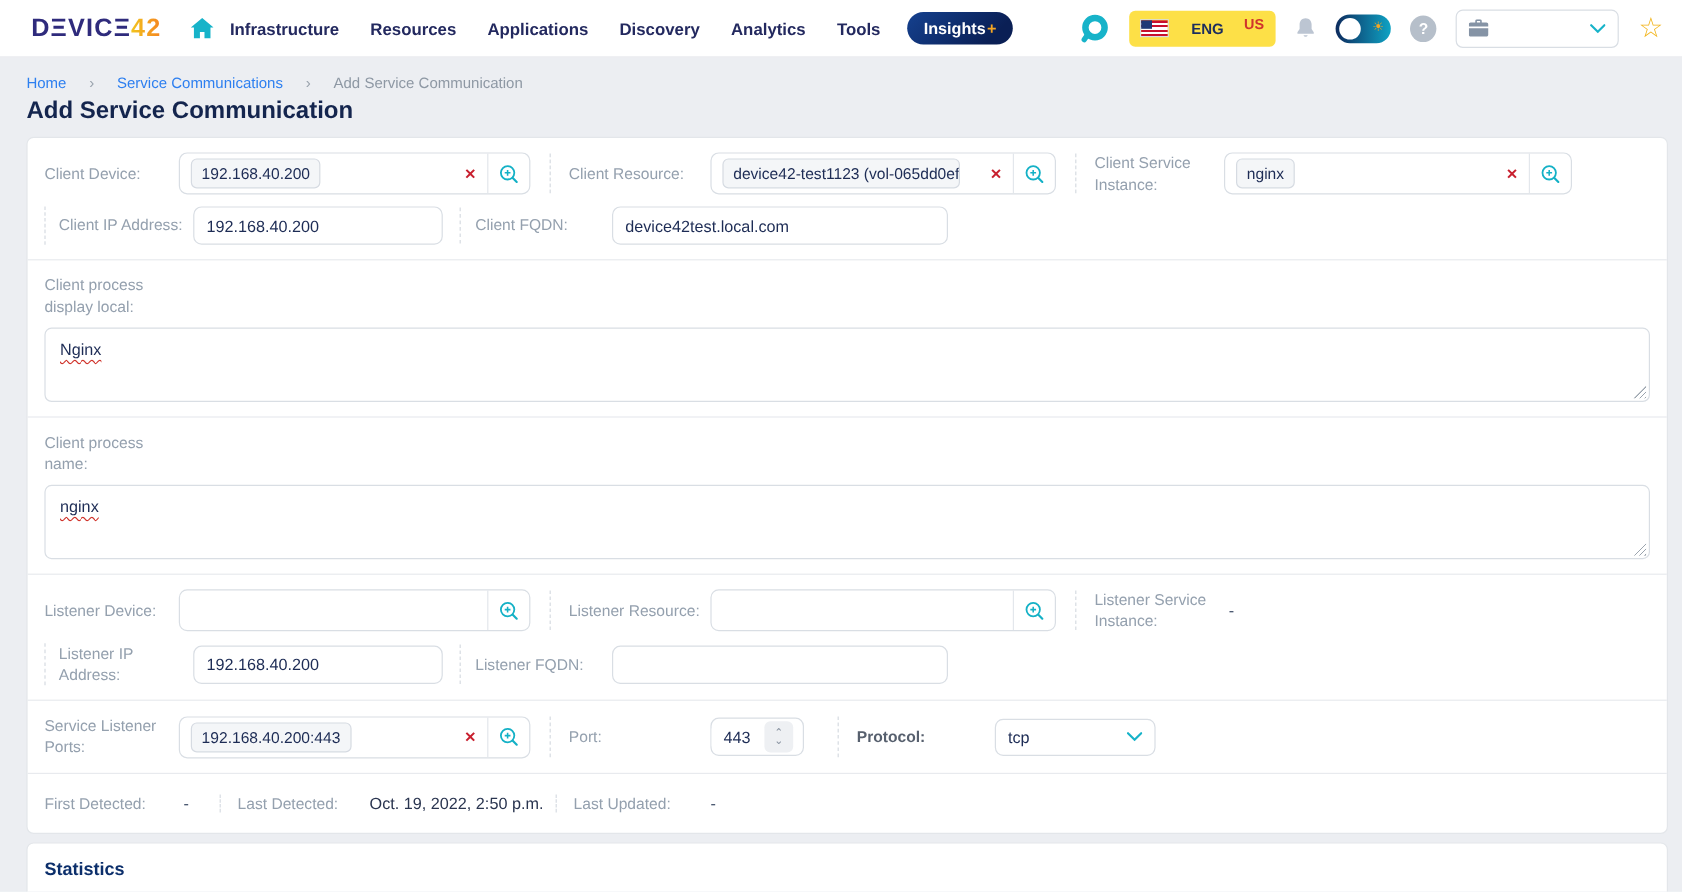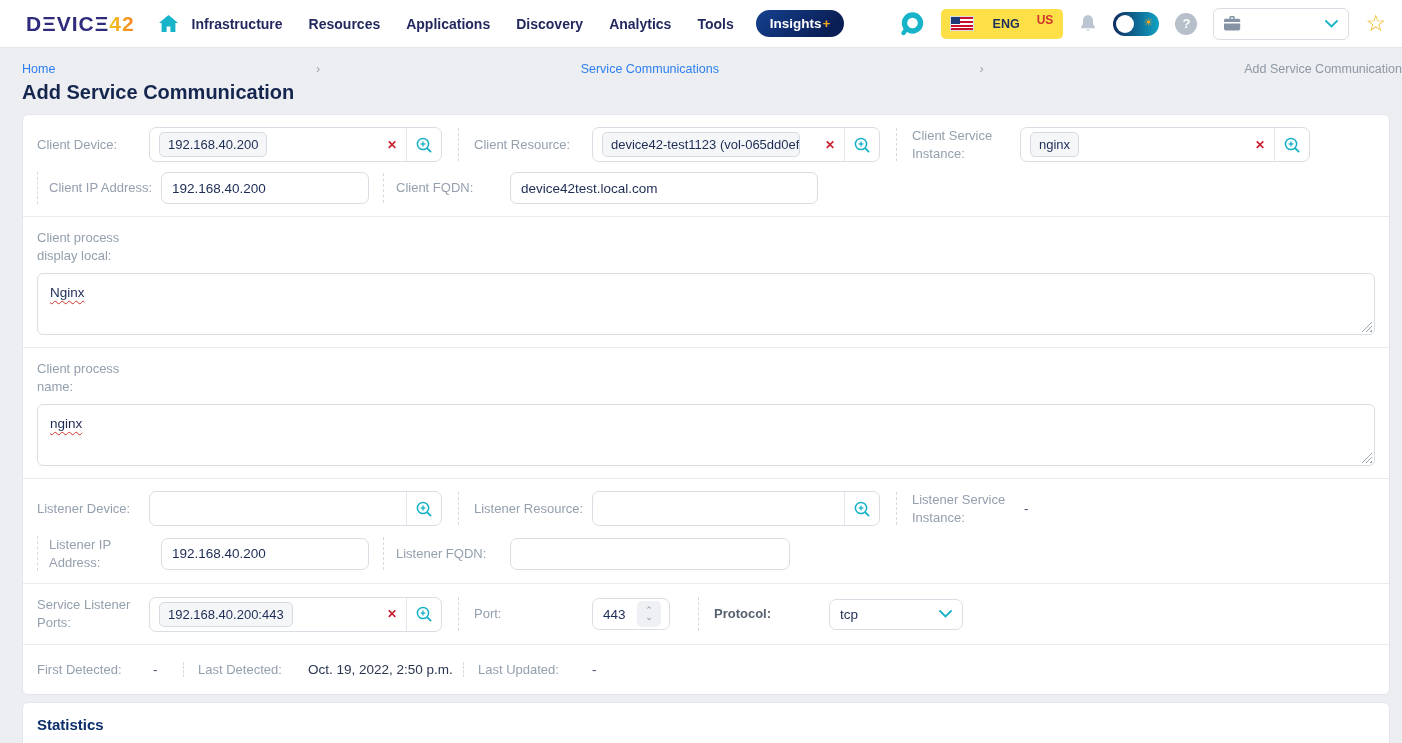--- a/index.html
+++ b/index.html
@@ -34,21 +34,21 @@
   .toggle .knob { position:absolute; left:3px; top:3px; width:18px; height:18px; border-radius:50%; background:#fff; }
   .toggle .sun { position:absolute; right:6px; top:4px; font-size:11px; color:#f5a623; }
   .help { width:22px; height:22px; border-radius:50%; background:#b6bfca; color:#fff; font-weight:bold;
     font-size:13px; display:flex; align-items:center; justify-content:center; cursor:pointer; }
   .proj-select { width:136px; height:32px; border:1px solid #d9dee4; border-radius:6px; background:#fff;
     display:flex; align-items:center; justify-content:space-between; padding:0 10px; cursor:pointer; }
   .star { font-size:23px; color:#f2b51d; cursor:pointer; line-height:1; }
 
   
   .crumbbar { padding:14px 0 10px 22px; }
-  .crumbs { font-size:12.5px; display:flex; gap:19px; align-items:center;justify-content:space-between; }
+  .crumbs { font-size:12.5px; display:flex; gap:19px; align-items:center; }
   .crumb-link { color:#2d7ff0; cursor:pointer; }
   .crumb-sep { color:#9aa3ad; }
   .crumb-cur { color:#8e98a4; }
   .page-title { margin-top:5px; font-size:20px; font-weight:bold; color:#14254e; }
 
   
   .card { background:#fff; border:1px solid #e3e6ea; border-radius:6px; margin:0 12px 0 22px; }
   .sect { border-top:1px solid #e8eaee; padding:12px 14px; }
   .sect:first-child { border-top:none; }
   .row { display:flex; align-items:center; }
@@ -218,21 +218,21 @@
             </svg>
         </div>
       </div>
     </div>
     <div class="row">
       <span class="indent"></span>
       <span class="lbl" style="width:112px; margin-left:11px;">Client IP Address:</span>
       <input class="txt" style="width: 208px;" value="192.168.40.200">
       <span class="vsep" style="margin-left:14px;"></span>
       <span class="lbl" style="width:100px; margin-left:12px;">Client FQDN:</span>
-      <input class="txt" style="width: 308px; margin-left: 14px;" value="device42test.local.com">
+      <input class="txt" style="width: 280px; margin-left: 14px;" value="device42test.local.com">
     </div>
   </div>
 
   <div class="sect">
     <span class="lbl" style="display:block; width:110px;">Client process display local:</span>
     <div class="ta">
       <span class="wavy">Nginx</span>
       <span class="resize"></span>
     </div>
   </div>

